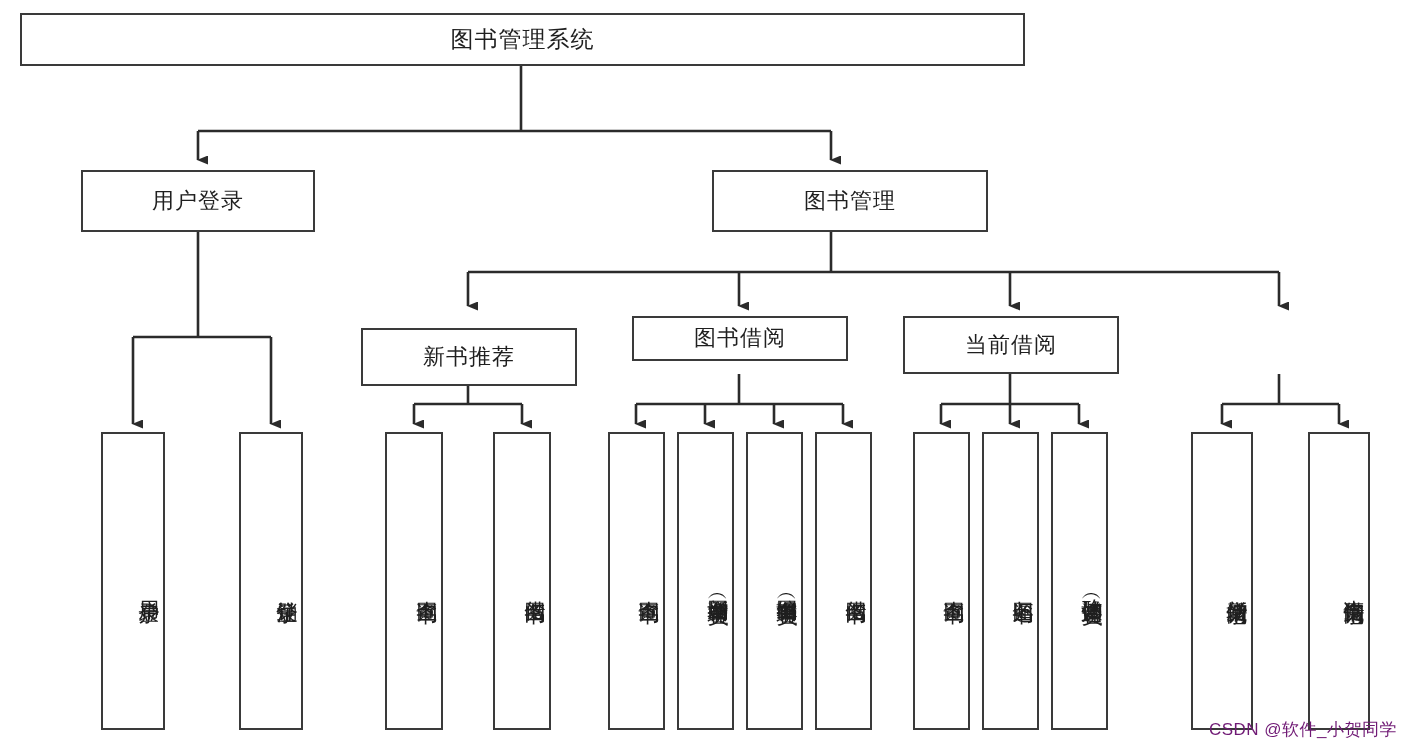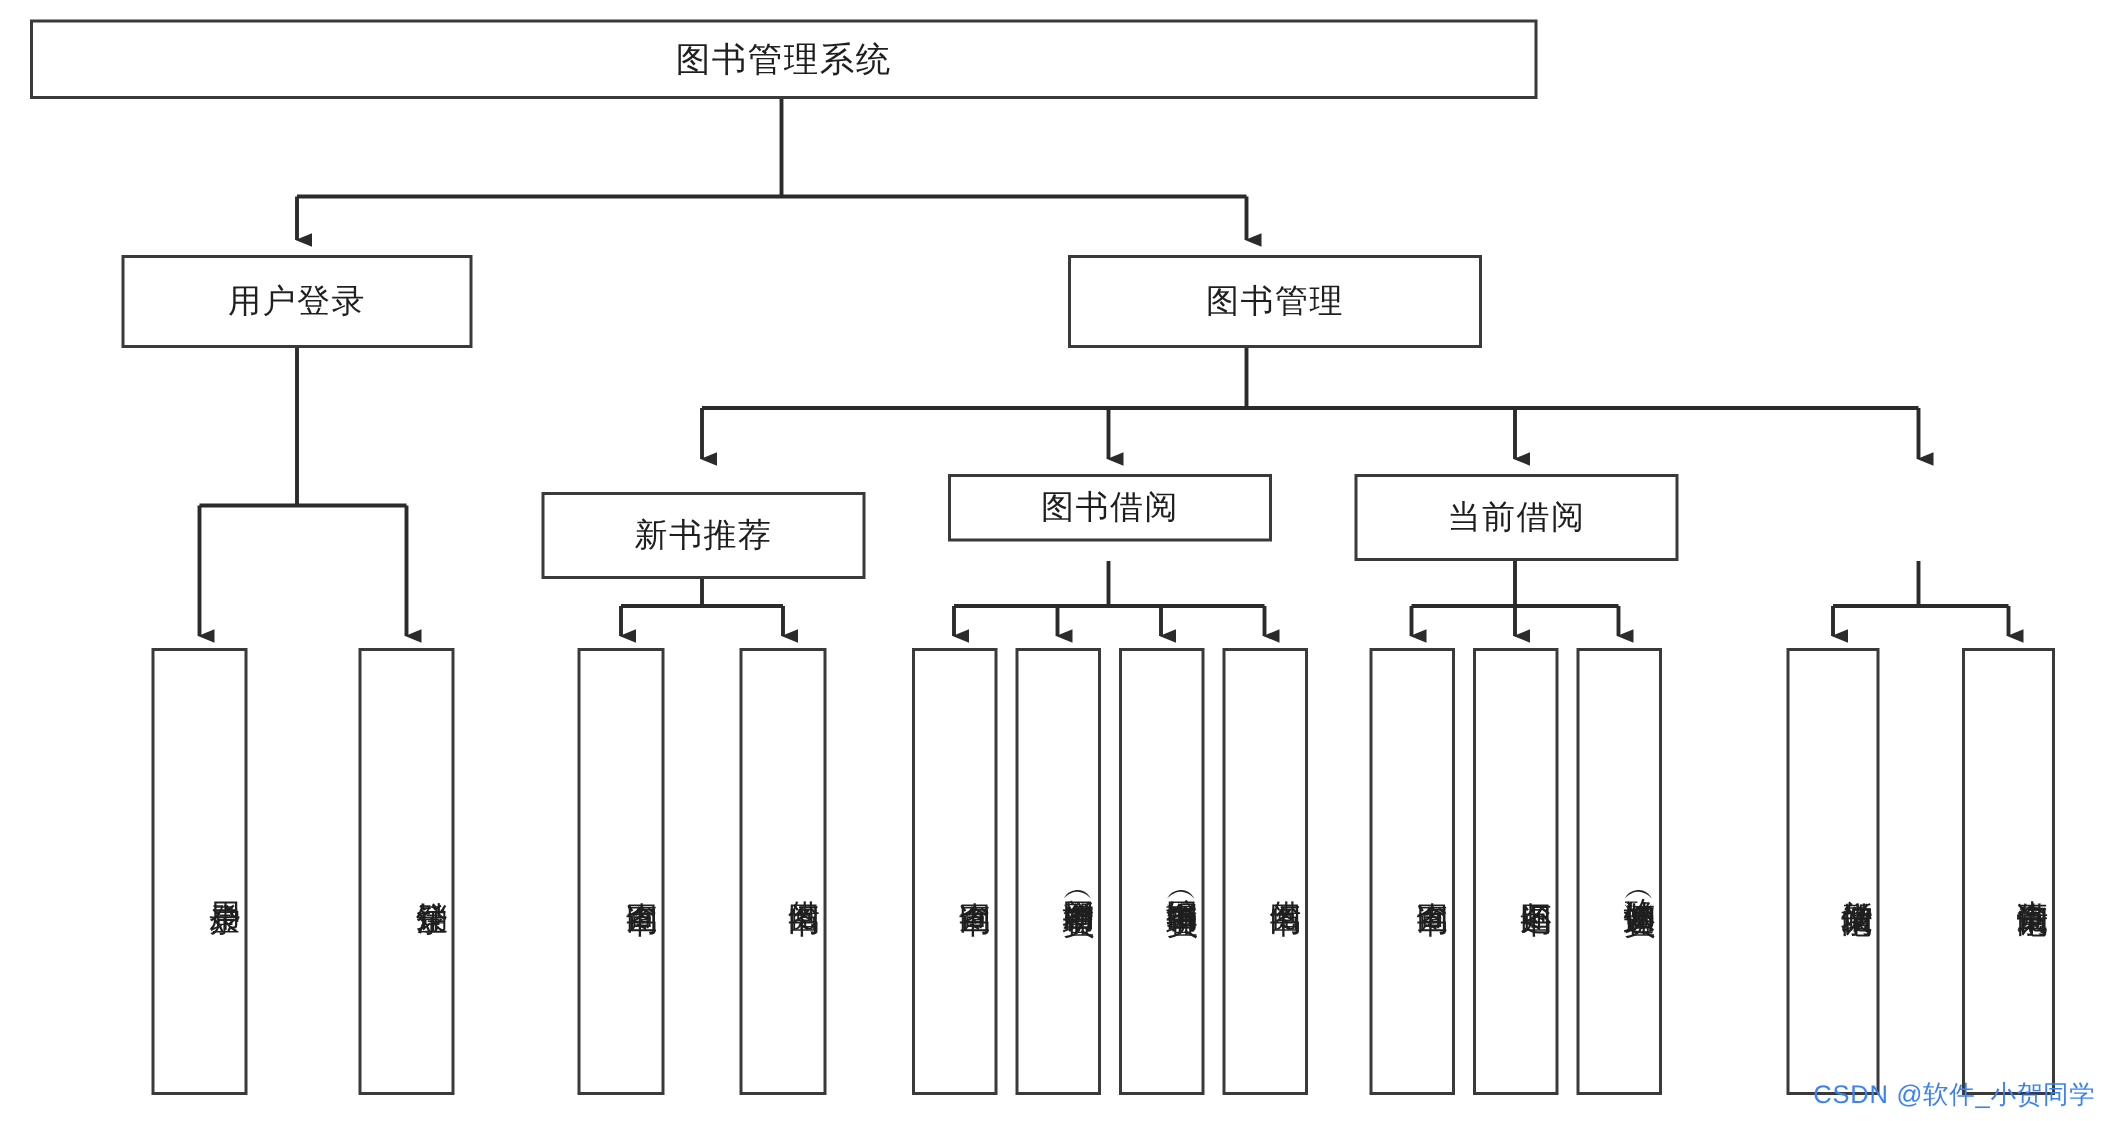--- a/index.html
+++ b/index.html
@@ -54,21 +54,21 @@
     display:block;
   }
   .node.root{
     font-size:23px;
   }
   #watermark{
     position:absolute;
     right:8px;
     bottom:6px;
     font-size:17px;
-    color:#3b82f6;
+    color:#701a75;
     white-space:nowrap;
     letter-spacing:0.5px;
     user-select:none;
   }
 </style>
 </head>
 <body>
 
 <div id="canvas">
 

